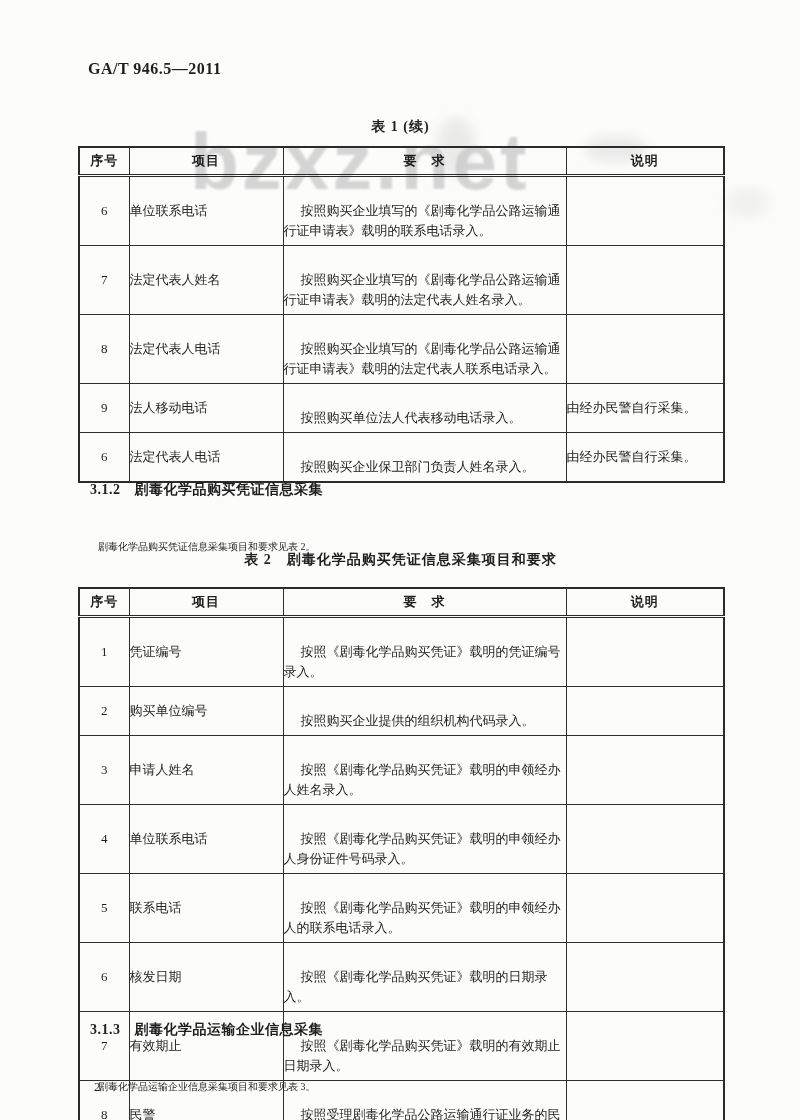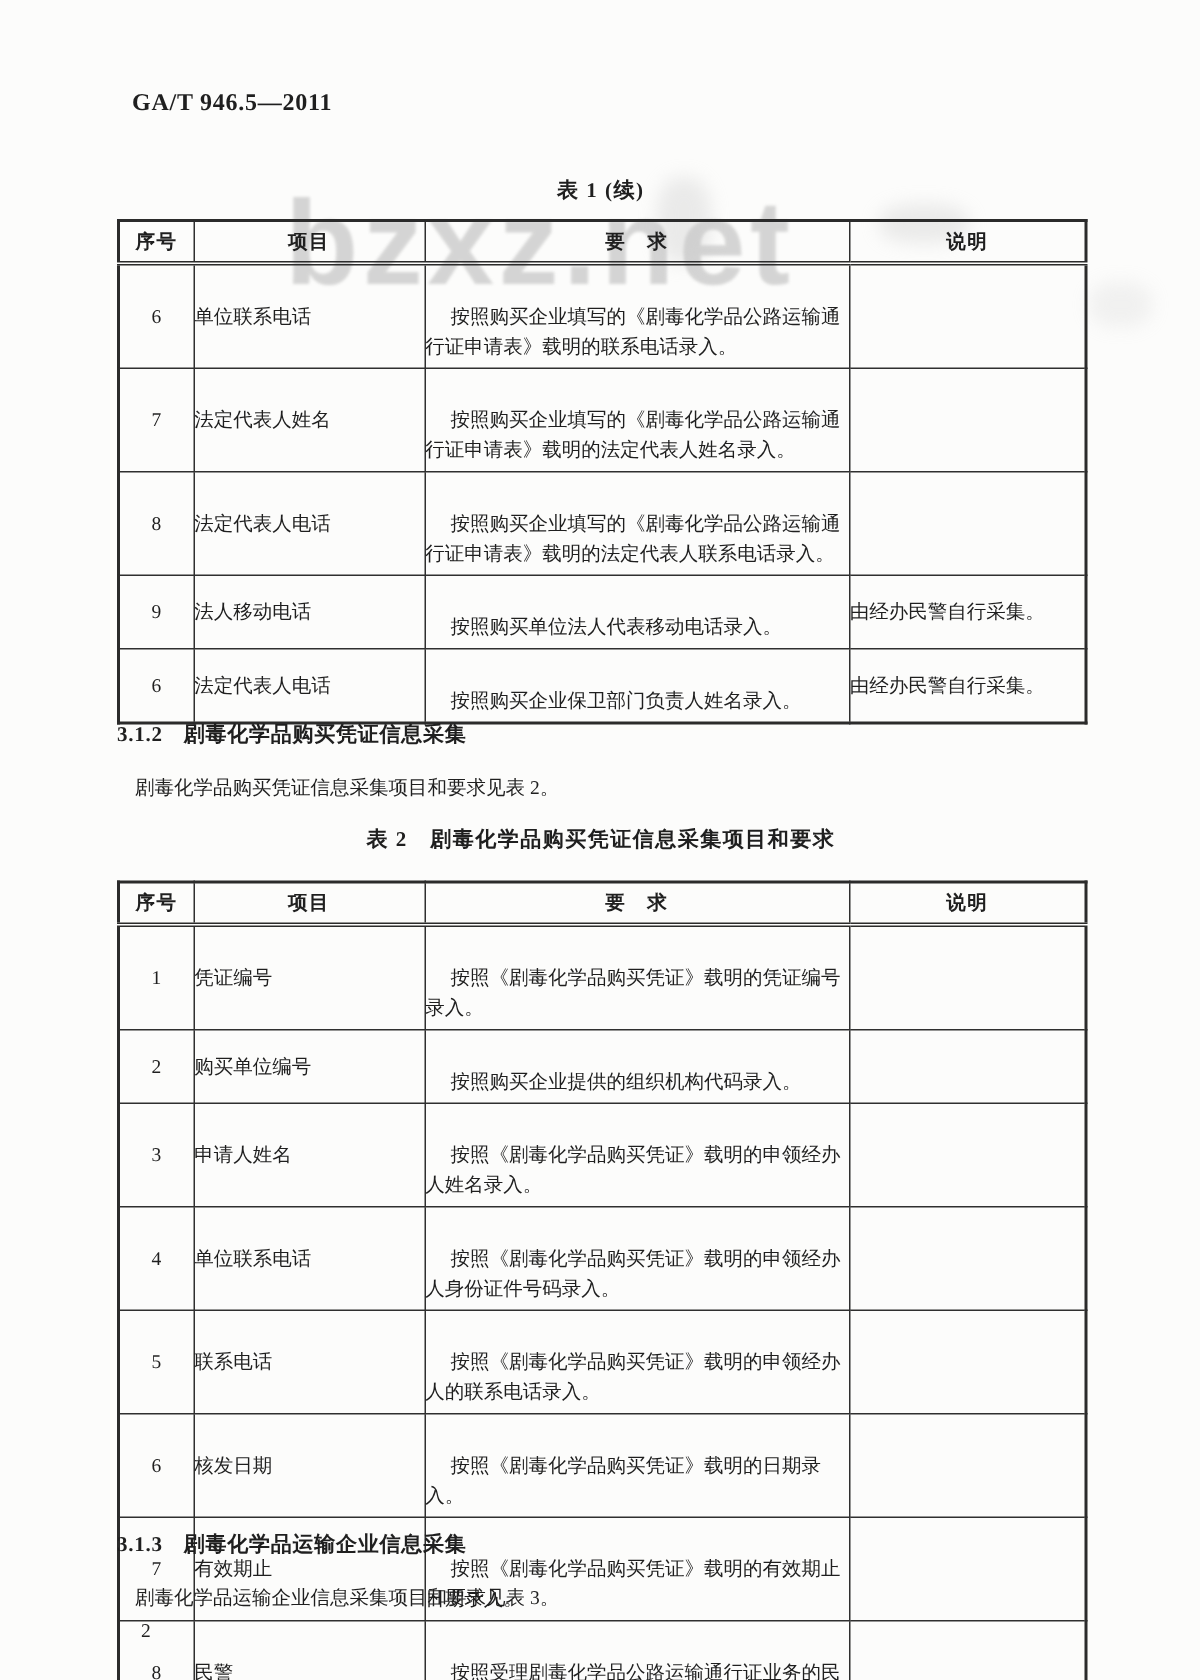--- a/index.html
+++ b/index.html
@@ -108,28 +108,29 @@
 
   .section-head {
     position: absolute;
     left: 78px;
     font-size: 14px;
     font-weight: bold;
     letter-spacing: 0.5px;
   }
   .sec312 { top: 481px; }
   .sec313 { top: 1021px; }
-  .section-head .sec-num { margin-right: 14px; }
+  .section-head .sec-num { margin-right: 14px; margin-left: 12px; }
 
   .para {
     position: absolute;
-    left: 64px;
+    left: 78px;
     width: 645px;
-    font-size: 13px;
+    font-size: 10px;
     text-indent: 2em;
+    margin-top: 24px;
   }
   .para312 { top: 516px; }
   .para313 { top: 1056px; }
 
   .page-num {
     position: absolute;
     left: 94px;
     top: 1079px;
     font-size: 13px;
   }

